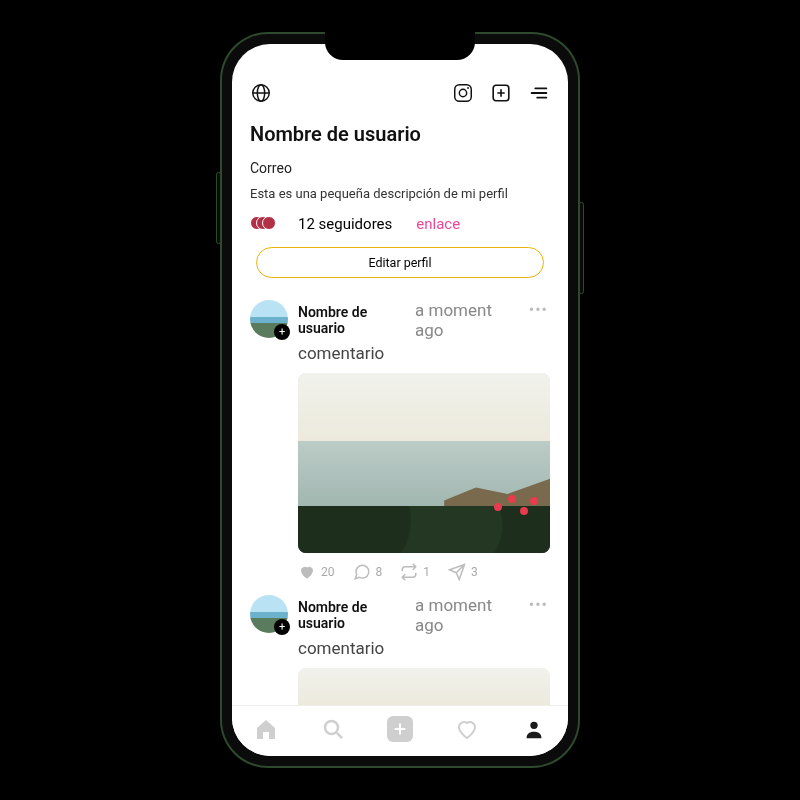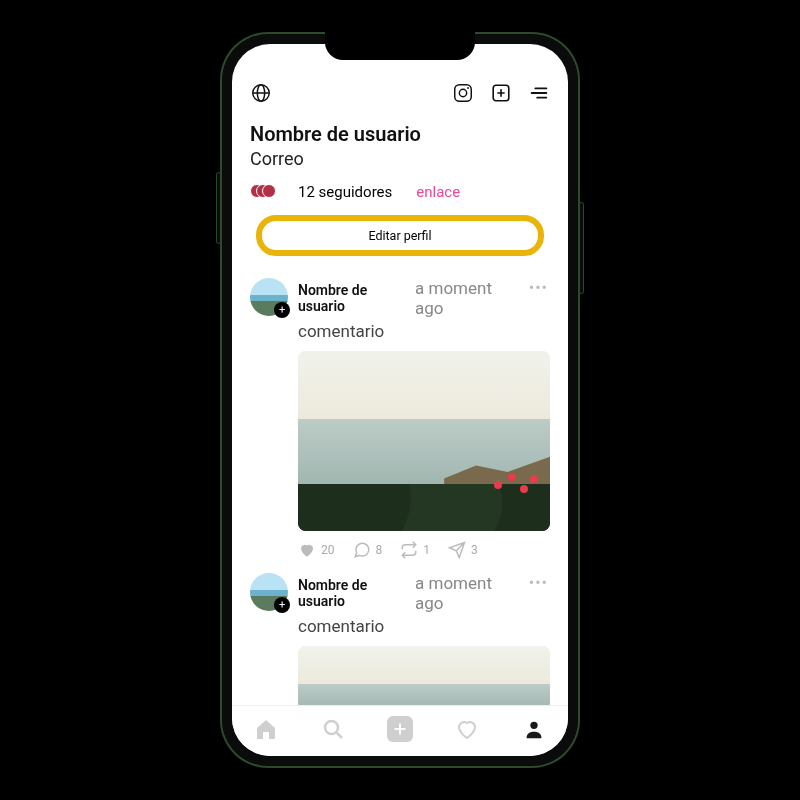--- a/index.html
+++ b/index.html
@@ -74,23 +74,23 @@
     display: flex;
     flex-direction: column;
   }
   .profile-name {
     font-size: 20px;
     font-weight: 600;
     color: #111;
     margin-top: 6px;
   }
   .profile-email {
-    font-size: 18px;
+    font-size: 14px;
     color: #222;
-    margin-top: 2px;
+    margin-top: 14px;
   }
   .profile-bio {
     font-size: 13px;
     color: #333;
     margin-top: 10px;
   }
   .followers-row {
     display: flex;
     align-items: center;
     gap: 24px;
@@ -114,21 +114,21 @@
   .avatar-cluster span:nth-child(3){ left:12px; }
   .link { color: #ec4899; }
   .btn-row {
     display: flex;
     gap: 12px;
     margin-top: 14px;
     padding: 0 6px;
   }
   .btn {
     flex: 1;
-    border: 6px solid #eab308;
+    border: 1px solid #eab308;
     background: #fff;
     border-radius: 20px;
     padding: 7px 0;
     font-size: 12.5px;
     text-align: center;
     cursor: pointer;
   }
   .feed { margin-top: 22px; display:flex; flex-direction:column; gap: 14px; }
   .post {
     display: flex;
@@ -249,20 +249,21 @@
             <path d="M8 7h12M4 12h16M10 17h10"></path>
           </svg>
         </span>
       </div>
     </div>
 
     <div class="content">
 
       <div class="profile-name">Nombre de usuario</div>
       <div class="profile-email">Correo</div>
+      <div class="profile-bio">Esta es una pequeña descripción de mi perfil</div>
 
       <div class="followers-row">
         <span class="avatar-cluster">
           <span></span>
             <span></span>
             <span></span>
         </span>
         <span>12 seguidores</span>
         <span class="link">enlace</span>
       </div>

